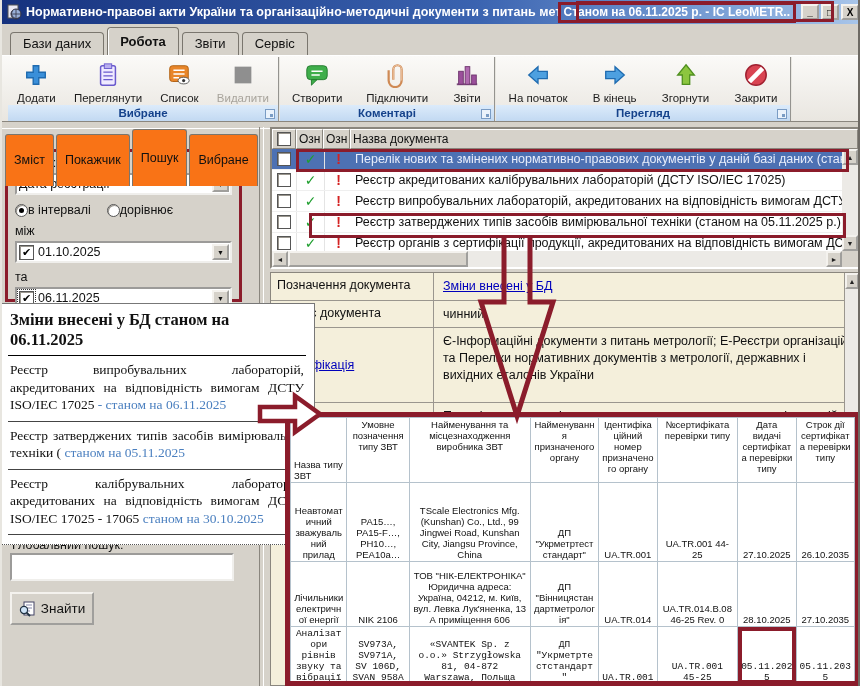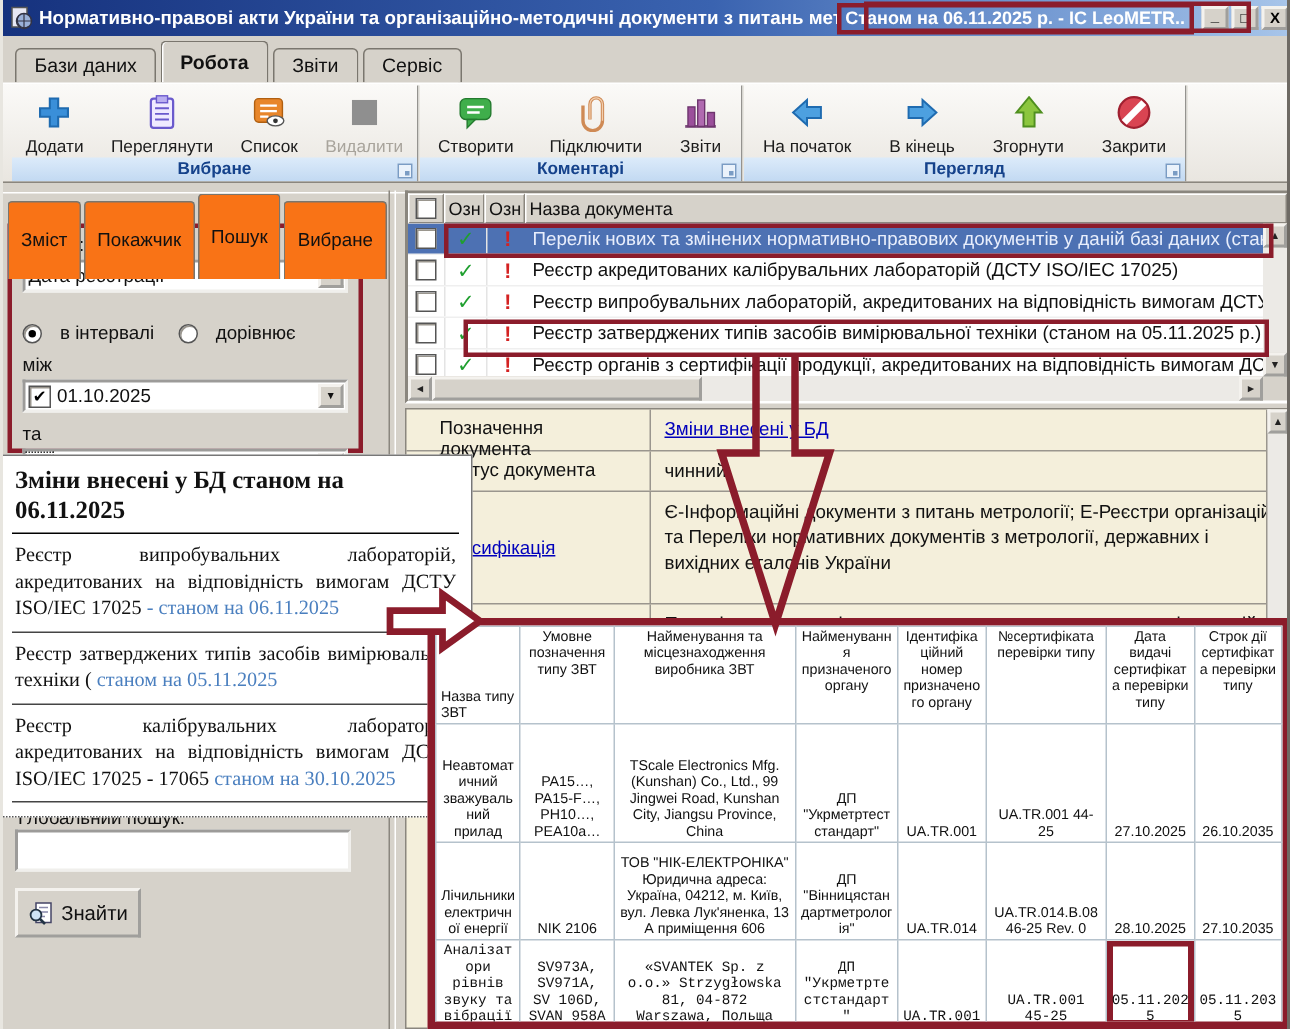--- a/index.html
+++ b/index.html
@@ -50,21 +50,21 @@
   .combo{margin-top:3px;height:22px;background:#fff;border:2px inset #f0efec;display:flex;
     align-items:center;padding-left:2px;position:relative;box-sizing:border-box;font-size:12.5px;}
   .combo .dd{position:absolute;right:1px;top:1px;bottom:1px;width:17px;background:#d6d2ca;
     border:2px outset #f4f2ee;display:flex;align-items:center;justify-content:center;
     font-size:7px;color:#111;box-sizing:border-box;}
   .chk{width:13px;height:13px;background:#fff;border:1px solid #555;box-shadow:inset 1px 1px 0 #9a968e;
     display:flex;align-items:center;justify-content:center;font-size:11px;font-weight:bold;color:#000;
     margin-right:4px;flex:none;}
   .chk.dotted{outline:1px dotted #333;outline-offset:1px;}
   .radio-row{display:flex;gap:16px;margin-top:8px;align-items:center;}
-  .radio{display:flex;align-items:center;gap:12px;margin-top:12px;}
+  .radio{display:flex;align-items:center;gap:0;}
   .rdot{width:11px;height:11px;border-radius:50%;background:#fff;border:1px solid #555;
     box-shadow:inset 1px 1px 0 #9a968e;position:relative;flex:none;}
   .rdot.sel::after{content:"";position:absolute;left:3px;top:3px;width:5px;height:5px;border-radius:50%;background:#000;}
   .lbl{margin-top:7px;}
   .gs-label{position:absolute;left:10px;top:538px;font-size:12.5px;z-index:1;}
   .gs-input{position:absolute;left:8px;top:553px;width:224px;height:28px;background:#fff;
     border:2px inset #f0efec;box-sizing:border-box;font-size:13px;z-index:1;padding:2px 4px;
     font-family:"Liberation Sans",sans-serif;}
   .gs-btn{position:absolute;left:8px;top:592px;width:84px;height:33px;background:#d6d2ca;
     border:2px outset #f4f2ee;display:flex;align-items:center;justify-content:center;gap:6px;
@@ -93,21 +93,21 @@
   .hscroll{position:absolute;left:0;bottom:0;right:16px;height:16px;background:#eceae6;display:flex;}
   .sbtn{width:16px;height:16px;background:#d6d2ca;border:2px outset #f4f2ee;box-sizing:border-box;
     font-size:7px;display:flex;align-items:center;justify-content:center;color:#222;flex:none;}
   .vscroll .sbtn{position:absolute;left:0;}
   .vscroll .up{top:0;} .vscroll .down{bottom:0;}
   .hthumb{width:180px;height:16px;background:#d6d2ca;border:2px outset #f4f2ee;box-sizing:border-box;}
   
   .details{position:absolute;left:268px;top:272px;width:590px;height:414px;background:#f4efdb;
     border:1px solid #8a867e;box-sizing:border-box;font-size:12.5px;}
   .dt-row{display:flex;border-bottom:1px solid #9a968e;}
-  .dt-label{width:163px;flex:none;padding:5px 22px;border-right:1px solid #9a968e;box-sizing:border-box;}
+  .dt-label{width:163px;flex:none;padding:5px 6px;border-right:1px solid #9a968e;box-sizing:border-box;}
   .dt-value{flex:1;padding:5px 9px;line-height:1.35;}
   .link{color:#0000bb;text-decoration:underline;}
   .dt-scroll{position:absolute;right:0;top:0;bottom:0;width:14px;background:#eceae6;border-left:1px solid #9a968e;}
   .dt-scroll .sbtn{width:14px;position:absolute;left:0;}
   .dt-scroll .up{top:0;} .dt-scroll .down{bottom:0;}
   
   .popup{position:absolute;left:0;top:303px;width:313px;height:242px;background:#fff;
     border:1px solid #777;border-left:none;border-bottom:1px dotted #555;box-sizing:border-box;
     z-index:10;padding:3px 8px 0 6px;font-family:"Liberation Serif","DejaVu Serif",serif;
     font-size:13.5px;overflow:hidden;}

